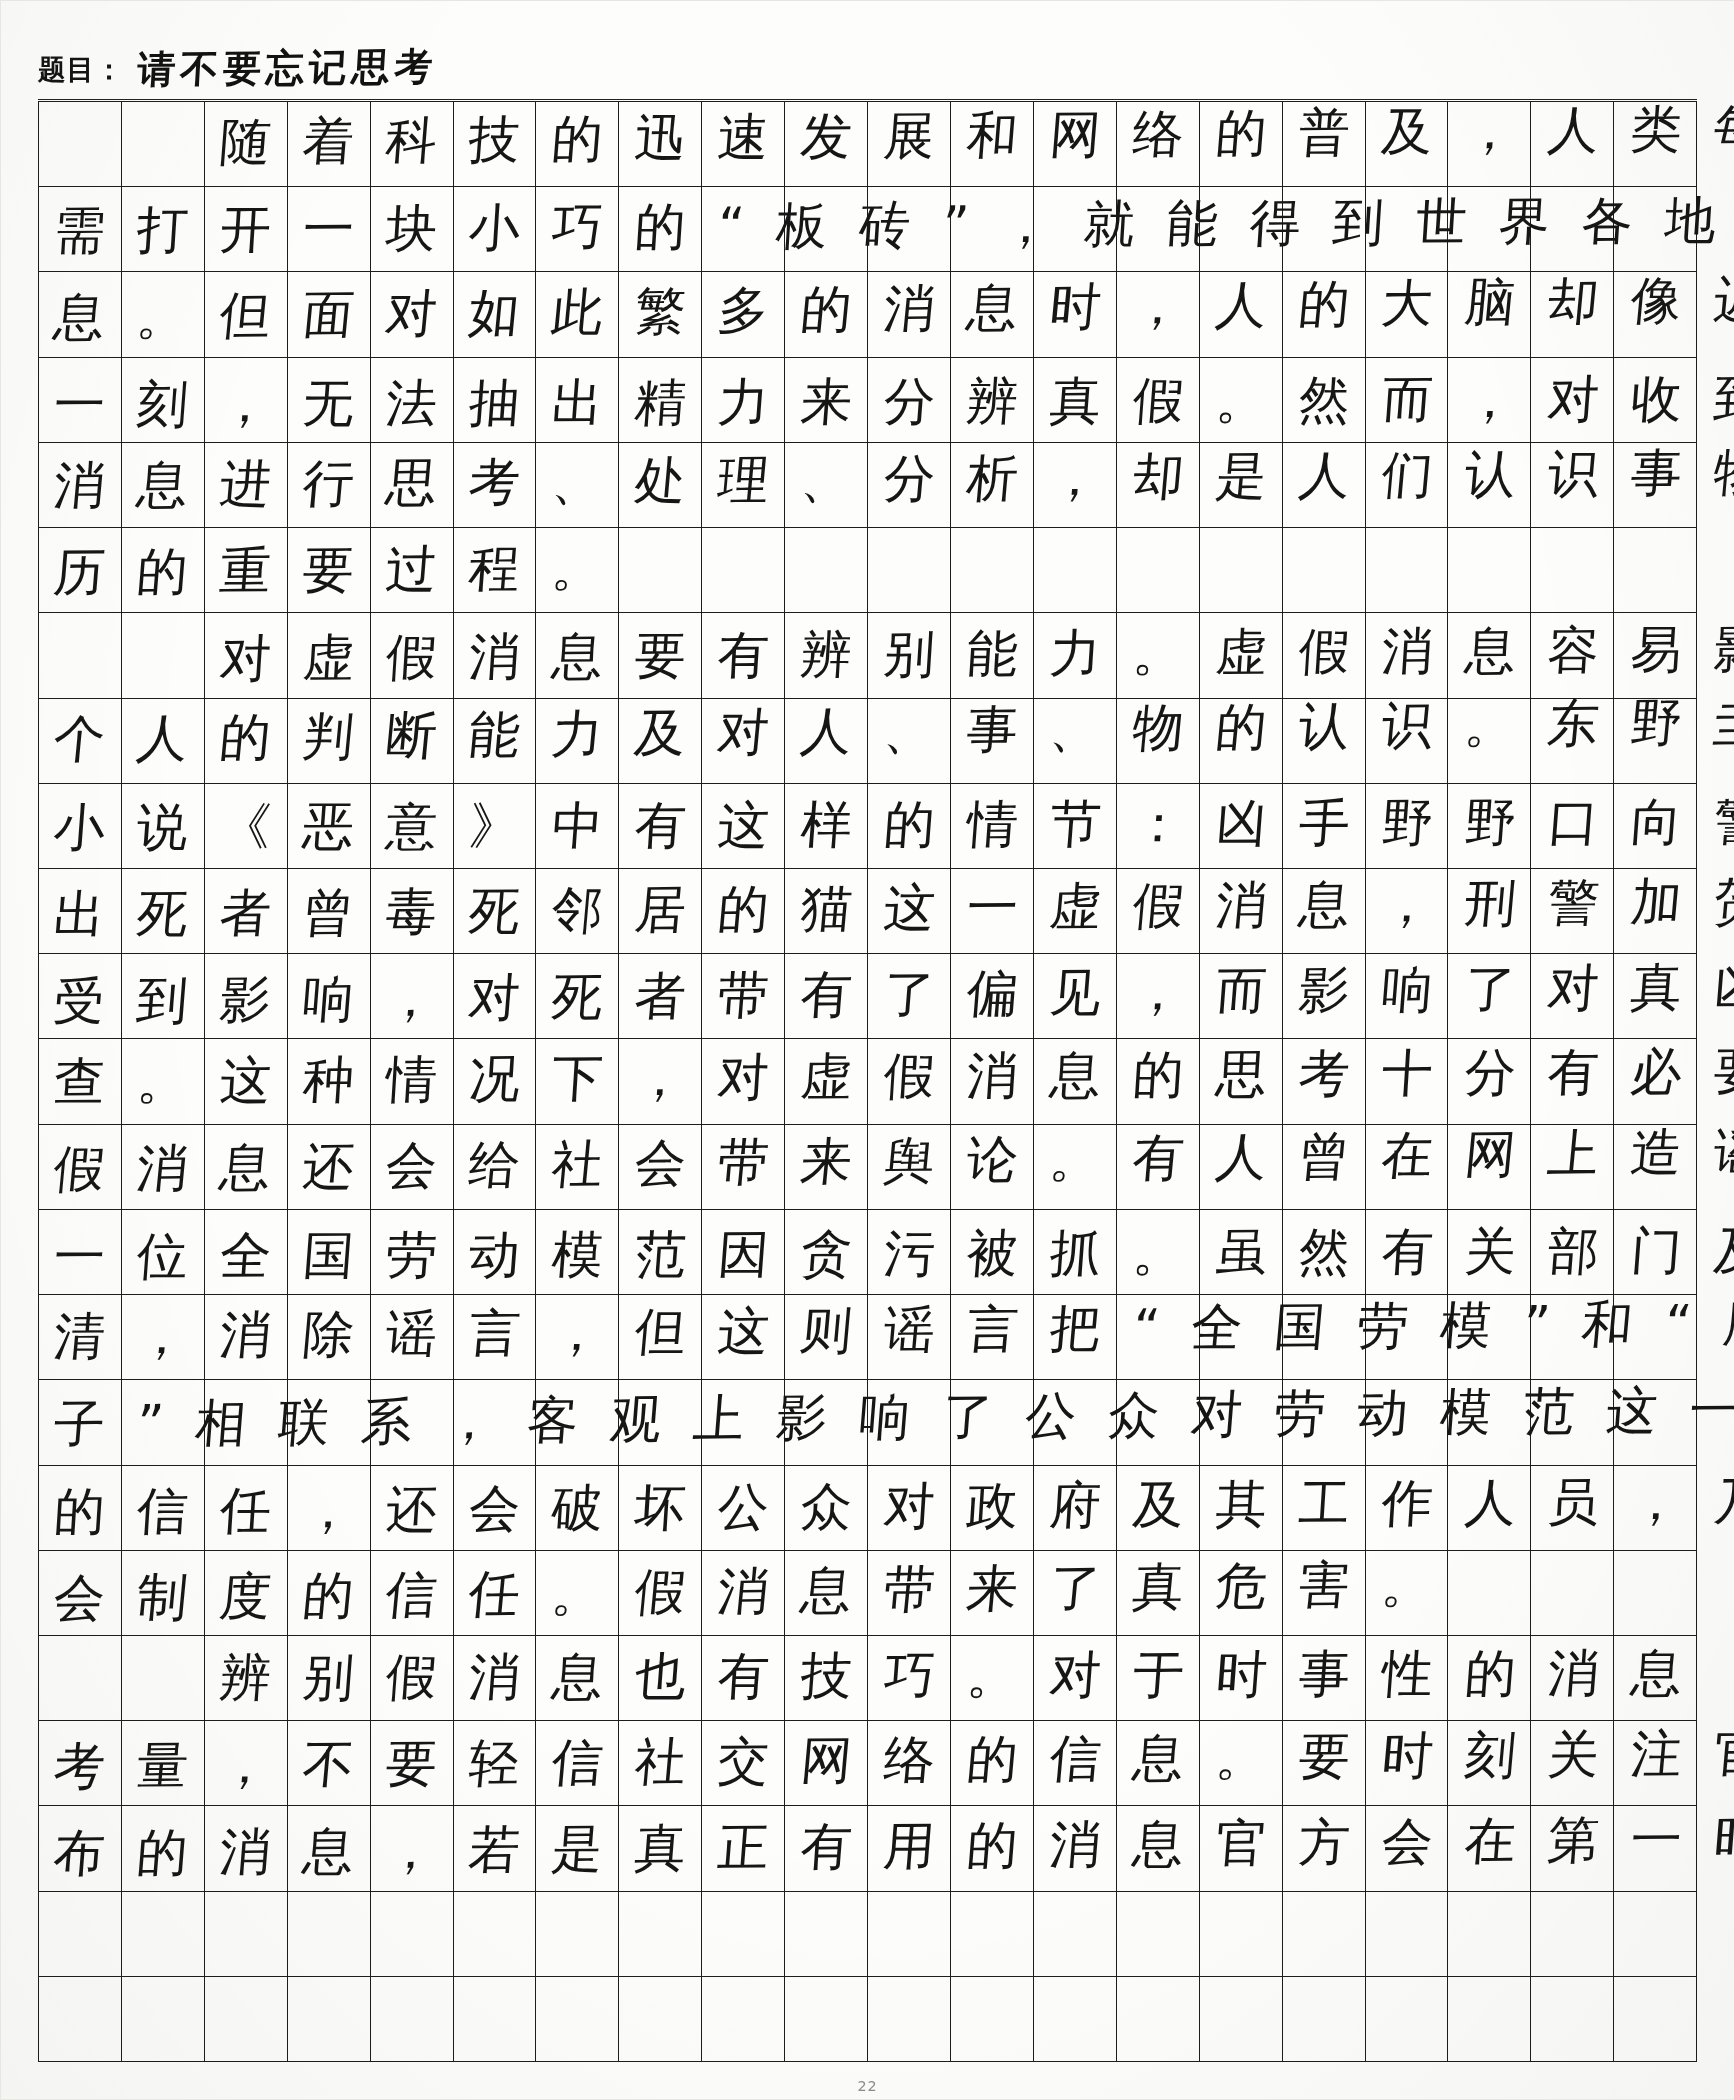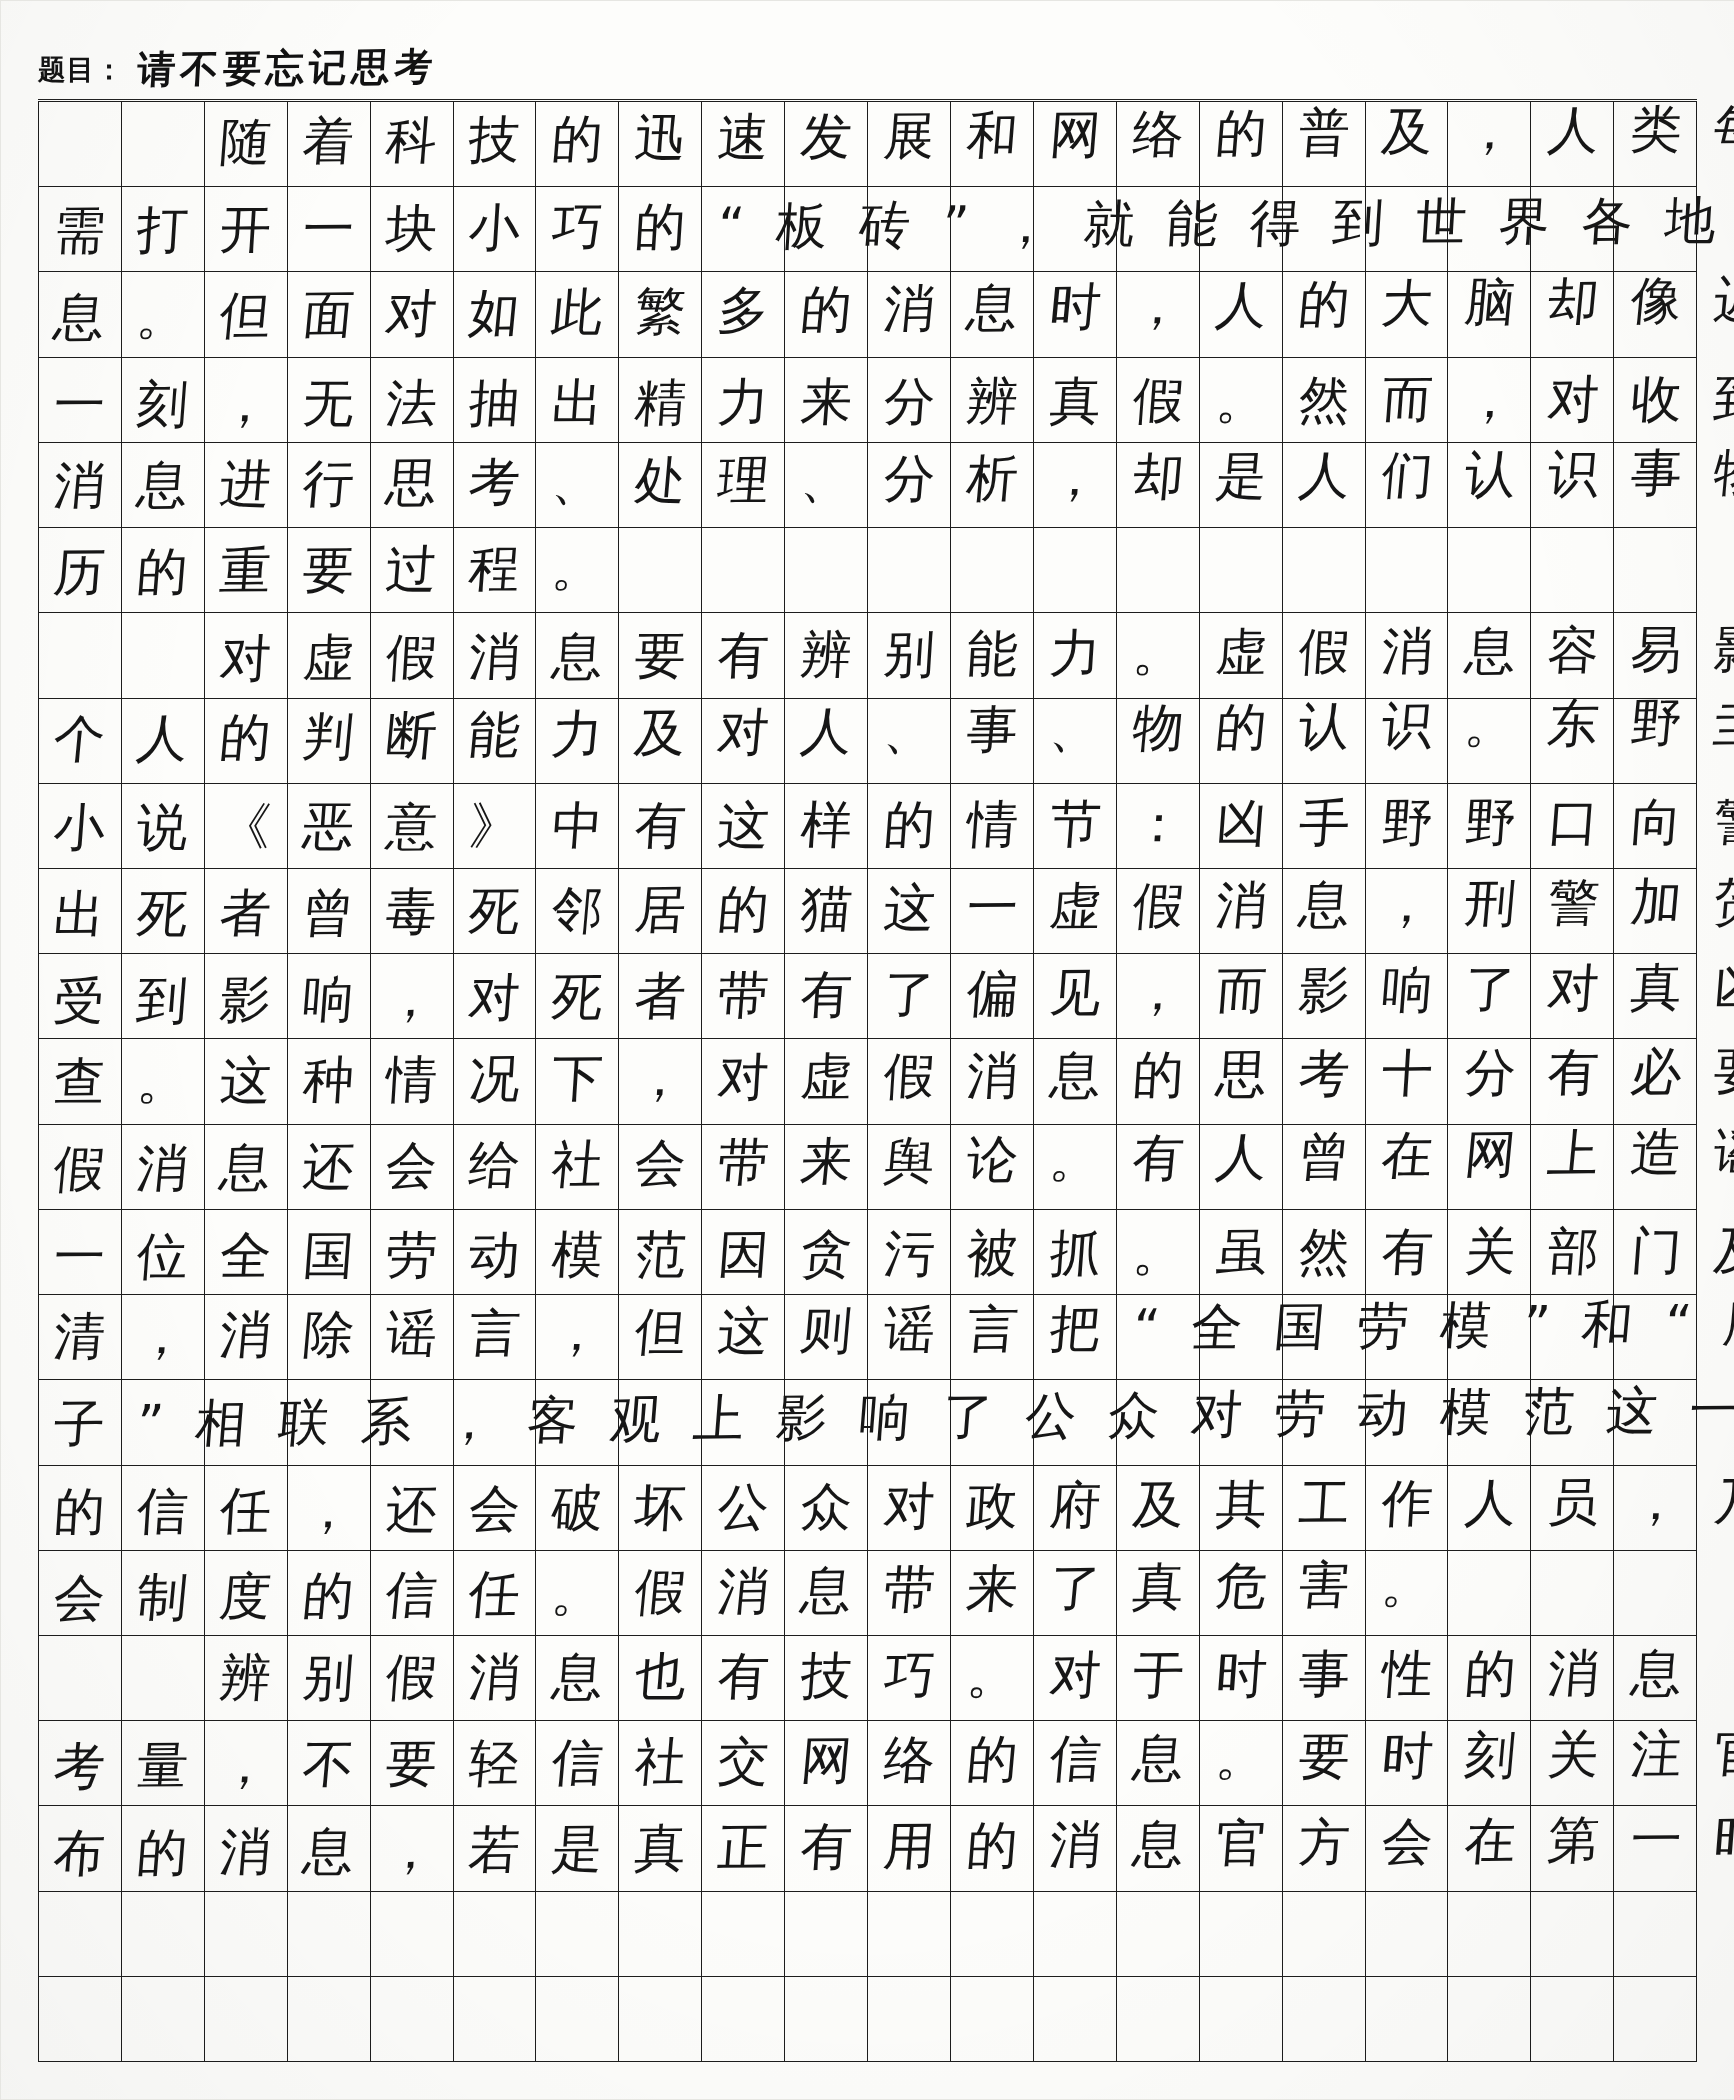--- a/index.html
+++ b/index.html
@@ -689,15 +689,16 @@
       <div class="hand-line r3" style="top: 1117px; line-height: 73px; font-size: 51px; letter-spacing: 32px; padding-left: 16px; margin-top: 1.9px;">一位全国劳动模范因贪污被抓。虽然有关部门及时澄</div>
       <div class="hand-line r4" style="top: 1202px; line-height: 73px; font-size: 51px; letter-spacing: 32px; padding-left: 16px; margin-top: -2.9px;">清，消除谣言，但这则谣言把“全国劳模”和“腐败分</div>
       <div class="hand-line r0" style="top: 1288px; line-height: 73px; font-size: 51px; letter-spacing: 32px; padding-left: 16px; margin-top: -1px;">子”相联系，客观上影响了公众对劳动模范这一荣誉</div>
       <div class="hand-line r1" style="top: 1373px; line-height: 73px; font-size: 51px; letter-spacing: 32px; padding-left: 16px; margin-top: 1px;">的信任，还会破坏公众对政府及其工作人员，乃至社</div>
       <div class="hand-line r2" style="top: 1458px; line-height: 73px; font-size: 51px; letter-spacing: 32px; padding-left: 16px; margin-top: 2.9px;">会制度的信任。假消息带来了真危害。</div>
       <div class="hand-line r3" style="top: 1543px; line-height: 73px; font-size: 51px; letter-spacing: 32px; padding-left: 16px; margin-top: -1.9px;">　　辨别假消息也有技巧。对于时事性的消息，要多</div>
       <div class="hand-line r4" style="top: 1629px; line-height: 73px; font-size: 51px; letter-spacing: 32px; padding-left: 16px; margin-top: 0px;">考量，不要轻信社交网络的信息。要时刻关注官方发</div>
       <div class="hand-line r0" style="top: 1714px; line-height: 73px; font-size: 51px; letter-spacing: 32px; padding-left: 16px; margin-top: 1.9px;">布的消息，若是真正有用的消息官方会在第一时间发</div>
     </div>
 
+  <div class="page-number">22</div>
   <div class="scan-edge"></div>
 </div>
 
 
 </body></html>

